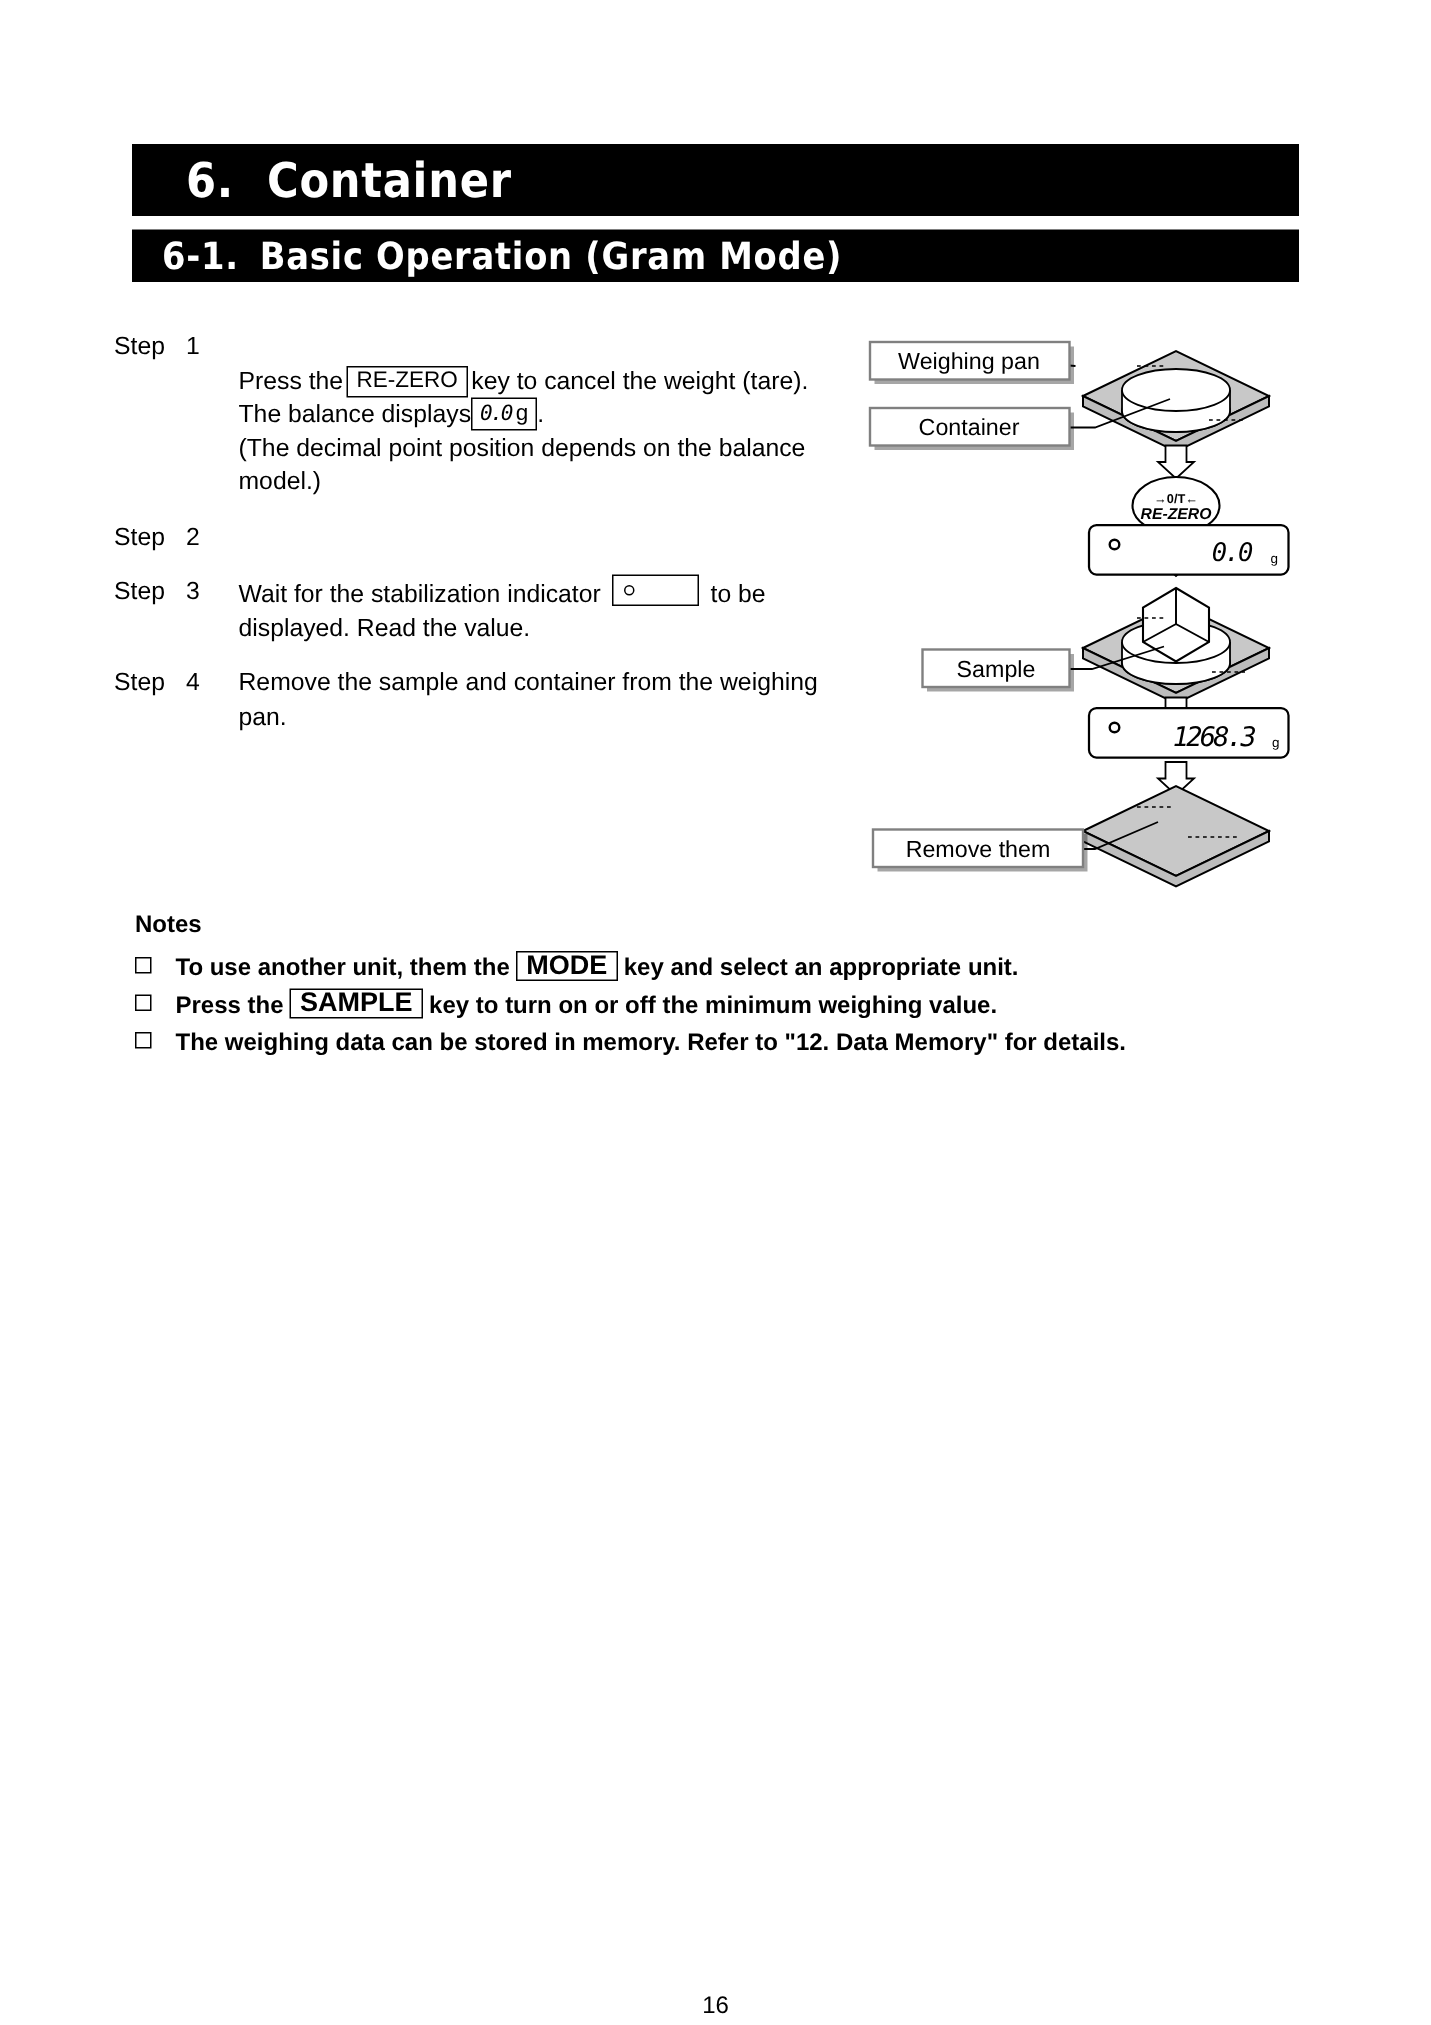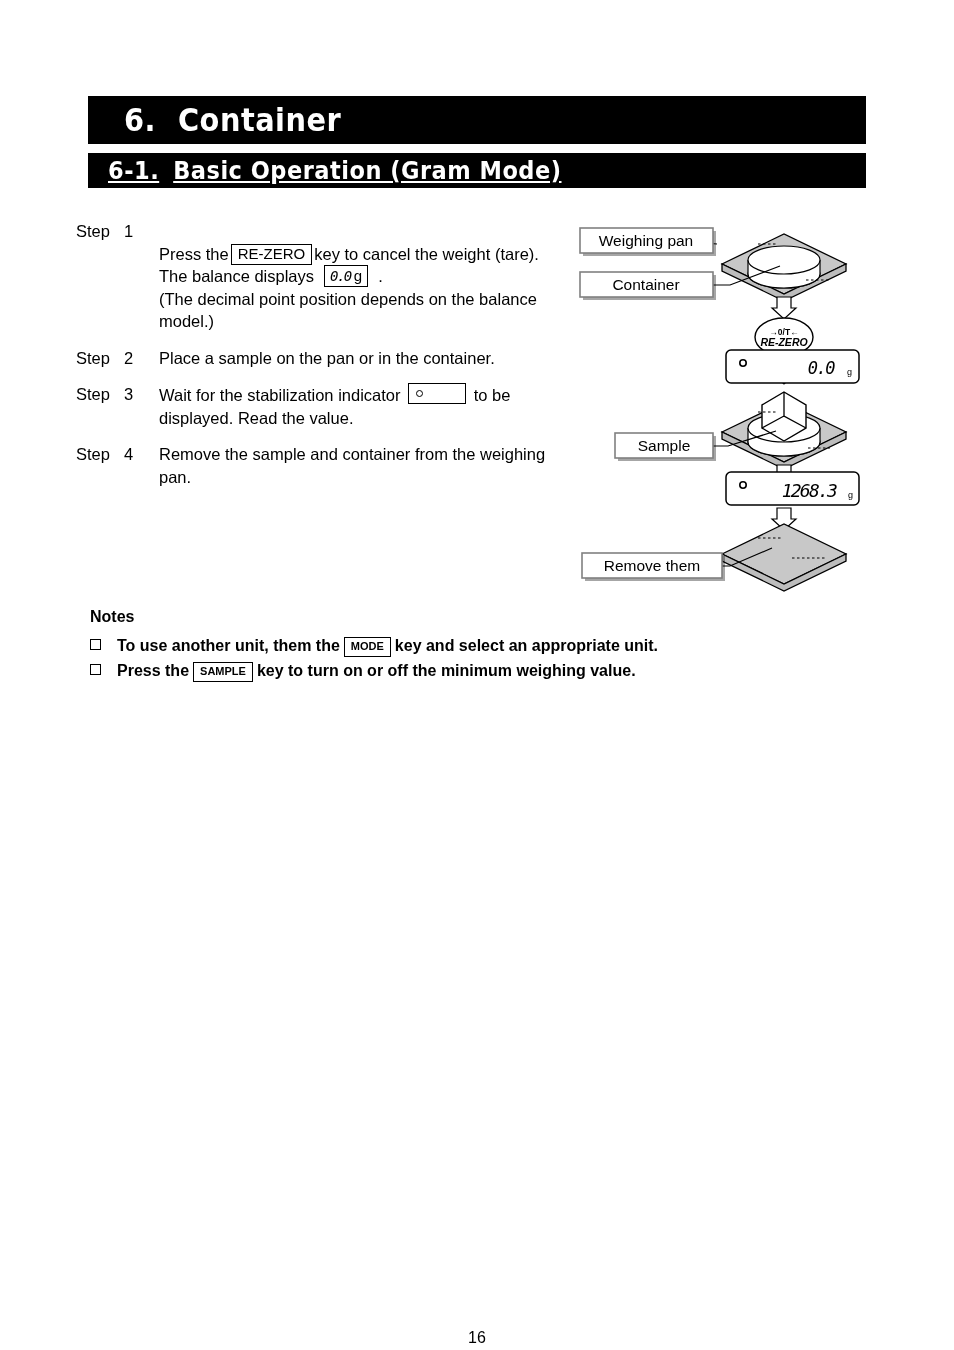--- a/index.html
+++ b/index.html
@@ -35,21 +35,20 @@
     height: 48px;
     font-size: 32px;
     padding-left: 36px;
   }
   #chapter-bar .num { margin-right: 22px; }
   #section-bar {
     top: 153px;
     height: 35px;
     font-size: 25px;
     padding-left: 20px;
-    text-decoration: underline;
   }
   #section-bar .num { margin-right: 14px; }
 
   
   .steps {
     position: absolute;
     left: 76px;
     top: 220px;
     width: 470px;
     font-size: 16.5px;
@@ -81,21 +80,21 @@
     vertical-align: 1px;
     margin: 0 2px;
     white-space: nowrap;
   }
   .lcdbox {
     display: inline-block;
     border: 1.6px solid #000;
     padding: 0px 5px 1px 5px;
     line-height: 18px;
     vertical-align: 1px;
-    margin: 0 10px;
+    margin: 0 0;
     white-space: nowrap;
   }
   .lcd {
     font-family: "DejaVu Sans Mono", "Liberation Mono", monospace;
     font-size: 14px;
     font-style: italic;
     letter-spacing: -1.5px;
   }
   .lcdbox .unit {
     font-size: 15px;
@@ -146,21 +145,21 @@
     flex: none;
     margin-right: 16px;
     position: relative;
     top: -1px;
   }
   .note-text { flex: 1; }
   .note-key {
     display: inline-block;
     border: 1.6px solid #000;
     padding: 0 6px 1px 6px;
-    font-size: 11px;
+    font-size: 18px;
     line-height: 17px;
     margin: 0 4px;
     font-weight: bold;
     vertical-align: 1px;
   }
 
   
   #diagram {
     position: absolute;
     left: 570px;
@@ -201,21 +200,20 @@
     <div class="step-body">
       <br>
       <span>Press the</span><span class="keybox">RE-ZERO</span><span>key to cancel the weight (tare). The balance displays</span><span class="lcdbox"><span class="lcd">0.0</span><span class="unit">g</span></span><span>.</span><br>
       <span>(The decimal point position depends on the balance model.)</span>
     </div>
   </div>
 
   <div class="step" style="margin-top:14px;">
     <div class="step-label">Step</div>
     <div class="step-num">2</div>
-    <div class="step-body">Place a sample on the pan or in the container.</div>
   </div>
 
   <div class="step" style="margin-top:14px;">
     <div class="step-label">Step</div>
     <div class="step-num">3</div>
     <div class="step-body">
       <span>Wait for the stabilization indicator</span>
       <span class="stabbox"></span>
       <span>to be displayed. Read the value.</span>
     </div>
@@ -239,20 +237,24 @@
     </span>
   </div>
 
   <div class="note-row">
     <span class="note-bullet"></span>
     <span class="note-text">
       <span>Press the</span><span class="note-key">SAMPLE</span><span>key to turn on or off the minimum weighing value.</span>
     </span>
   </div>
 
+  <div class="note-row">
+    <span class="note-bullet"></span>
+    <span class="note-text">The weighing data can be stored in memory. Refer to "12. Data Memory" for details.</span>
+  </div>
 </div>
 
 <div id="diagram">
   <svg width="310" height="385" viewBox="0 0 310 385" xmlns="http://www.w3.org/2000/svg">
     <defs>
       <g id="panShape">
 
         <path d="M0,26 L62,-4 L124,26 L62,56 Z" fill="#c8c8c8" stroke="#000" stroke-width="1.2"></path>
         <path d="M0,26 L0,32 L62,62 L124,32 L124,26 L62,56 Z" fill="#b4b4b4" stroke="#000" stroke-width="1.2"></path>
       </g>

